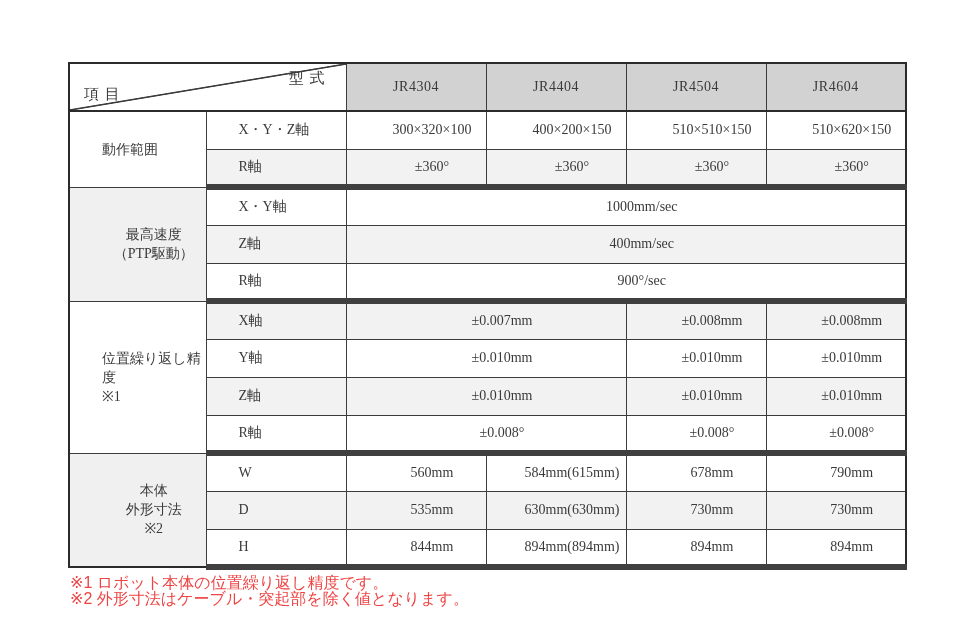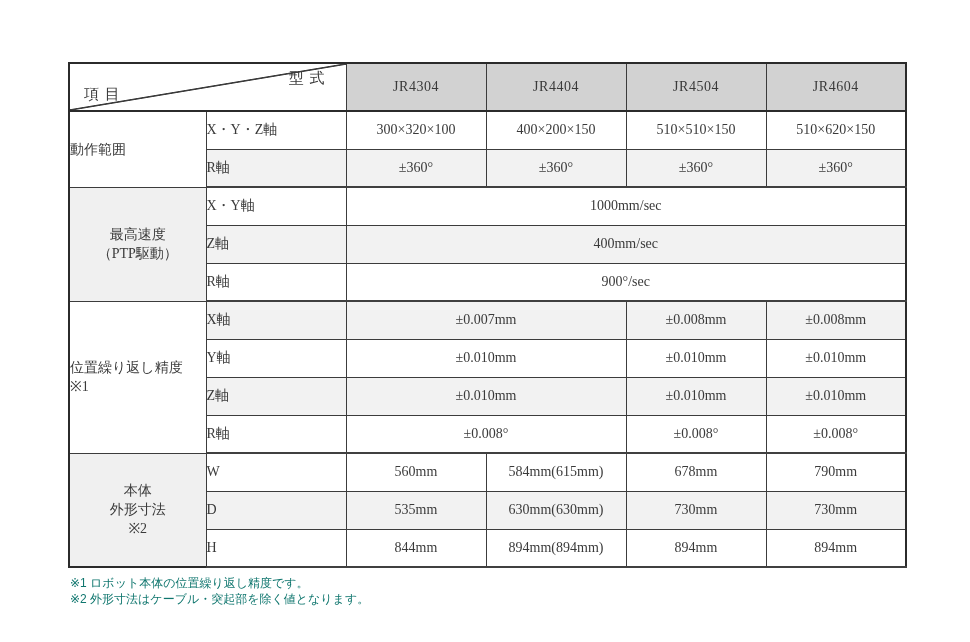--- a/index.html
+++ b/index.html
@@ -49,39 +49,39 @@
   }
   .corner-top {
     position: absolute; top: 5px; right: 20px;
     font-size: 15px; letter-spacing: 1px;
   }
   .corner-bottom {
     position: absolute; bottom: 6px; left: 14px;
     font-size: 15px; letter-spacing: 1px;
   }
   
-  .spec-table tbody td { height: 38px; vertical-align: middle; }
+  .spec-table tbody td { height: 38px; vertical-align: middle; padding-left: 32px; }
   .cat {
     text-align: left;
     padding-left: 12px;
     line-height: 19px;
     border-bottom: 2px solid #2b2b2b;
     background: #ffffff;
     font-size: 13.5px;
   }
   .cat.shade { background: #f0f0f0; text-align: center; }
   .axis { text-align: left; padding-left: 13px; background: #ffffff; }
   .val  { text-align: center; background: #ffffff; }
   tr.alt .axis, tr.alt .val { background: #f2f2f2; }
   .vb { border-left: 2px solid #2b2b2b; }
-  tr.gend td { border-bottom: 2px solid #404040; }
+  tr.gend td { border-bottom: 6px solid #404040; }
   
   .footnotes {
     position: absolute; left: 70px; top: 575px;
-    font-size: 12px; line-height: 16px; color: #0f766e;
+    font-size: 16px; line-height: 16px; color: #ef4444;
   }
 </style>
 </head>
 <body>
 
 <table class="spec-table">
   <colgroup>
     <col class="c-cat">
       <col class="c-axis">
     <col class="c-val">

